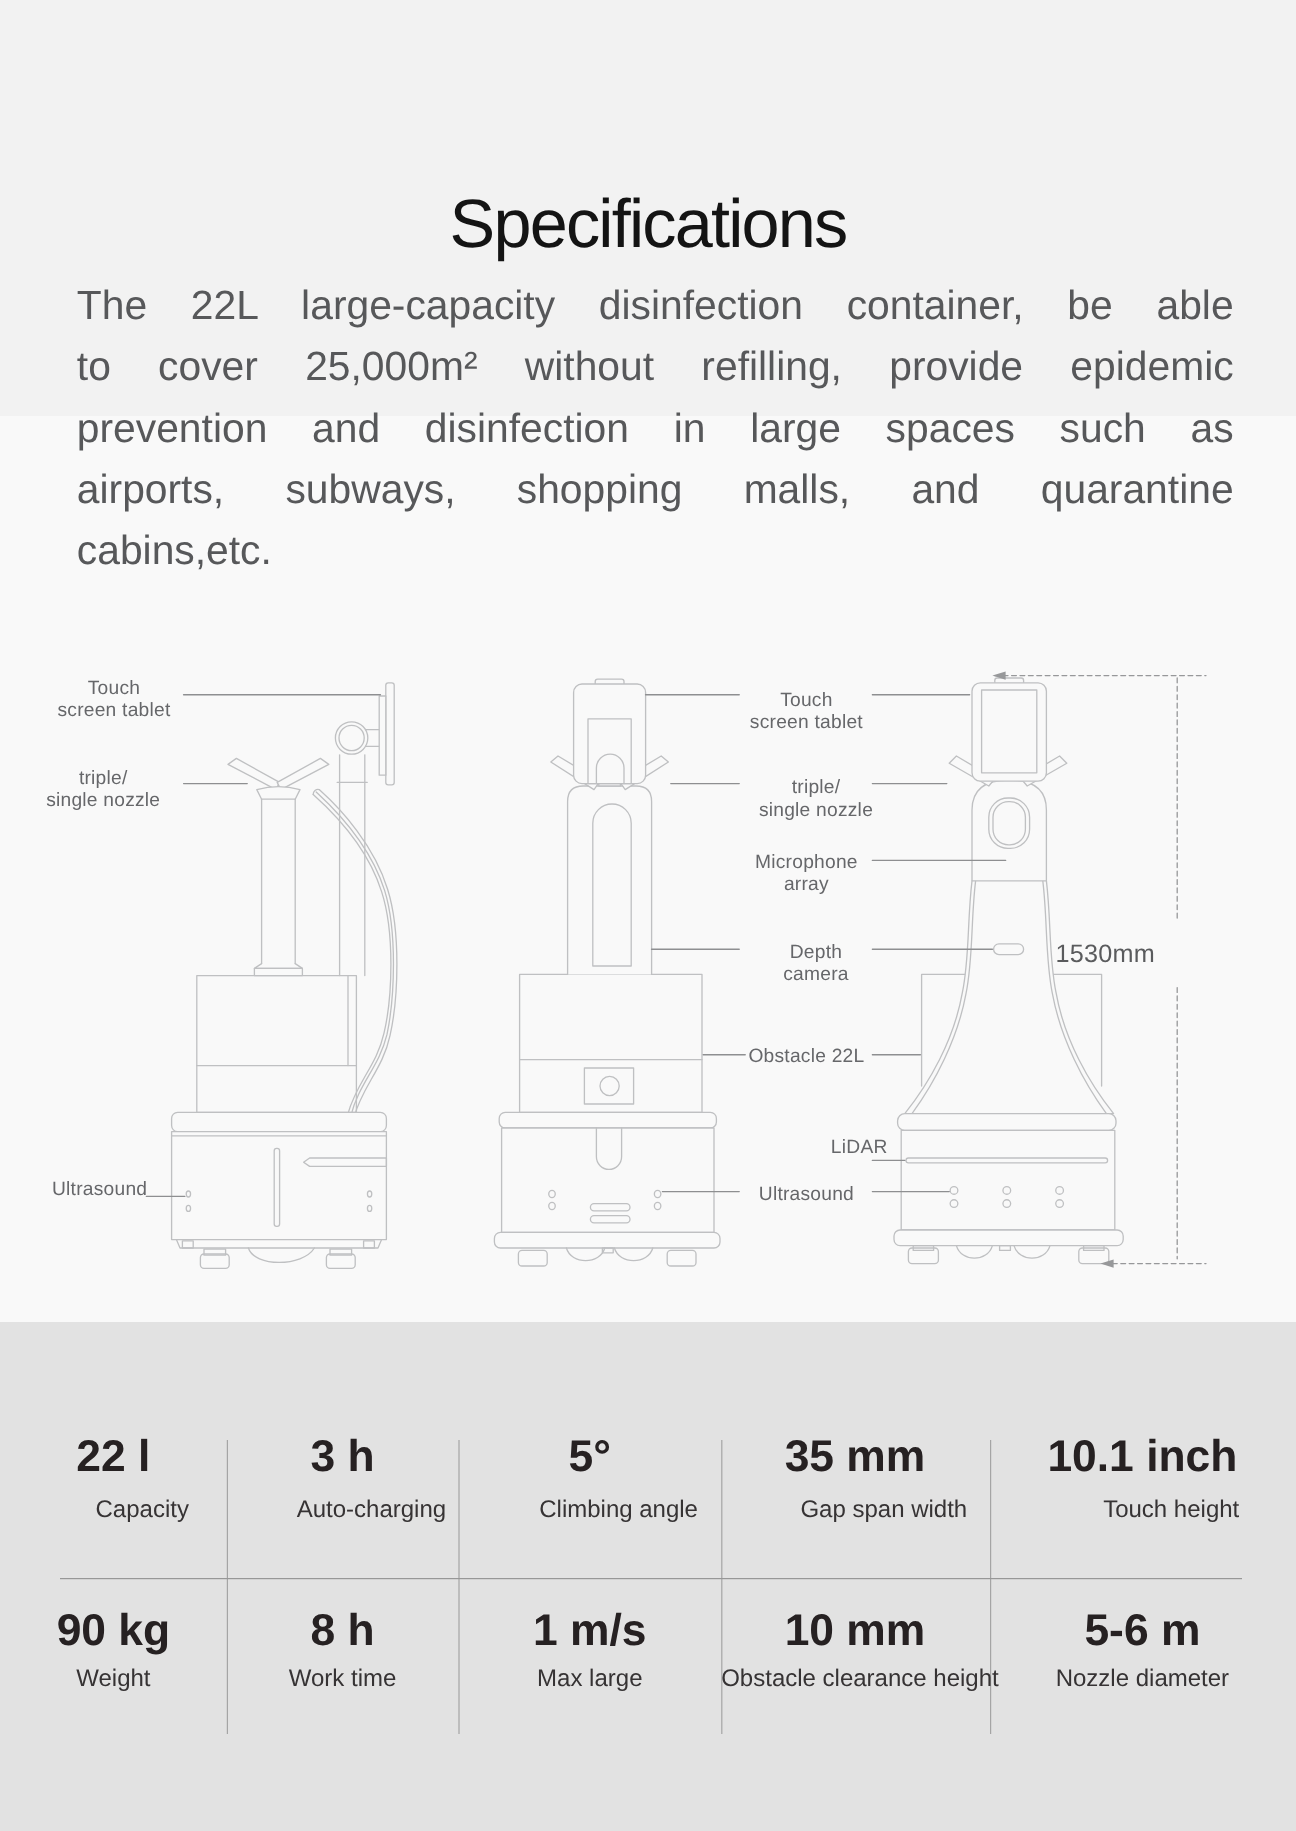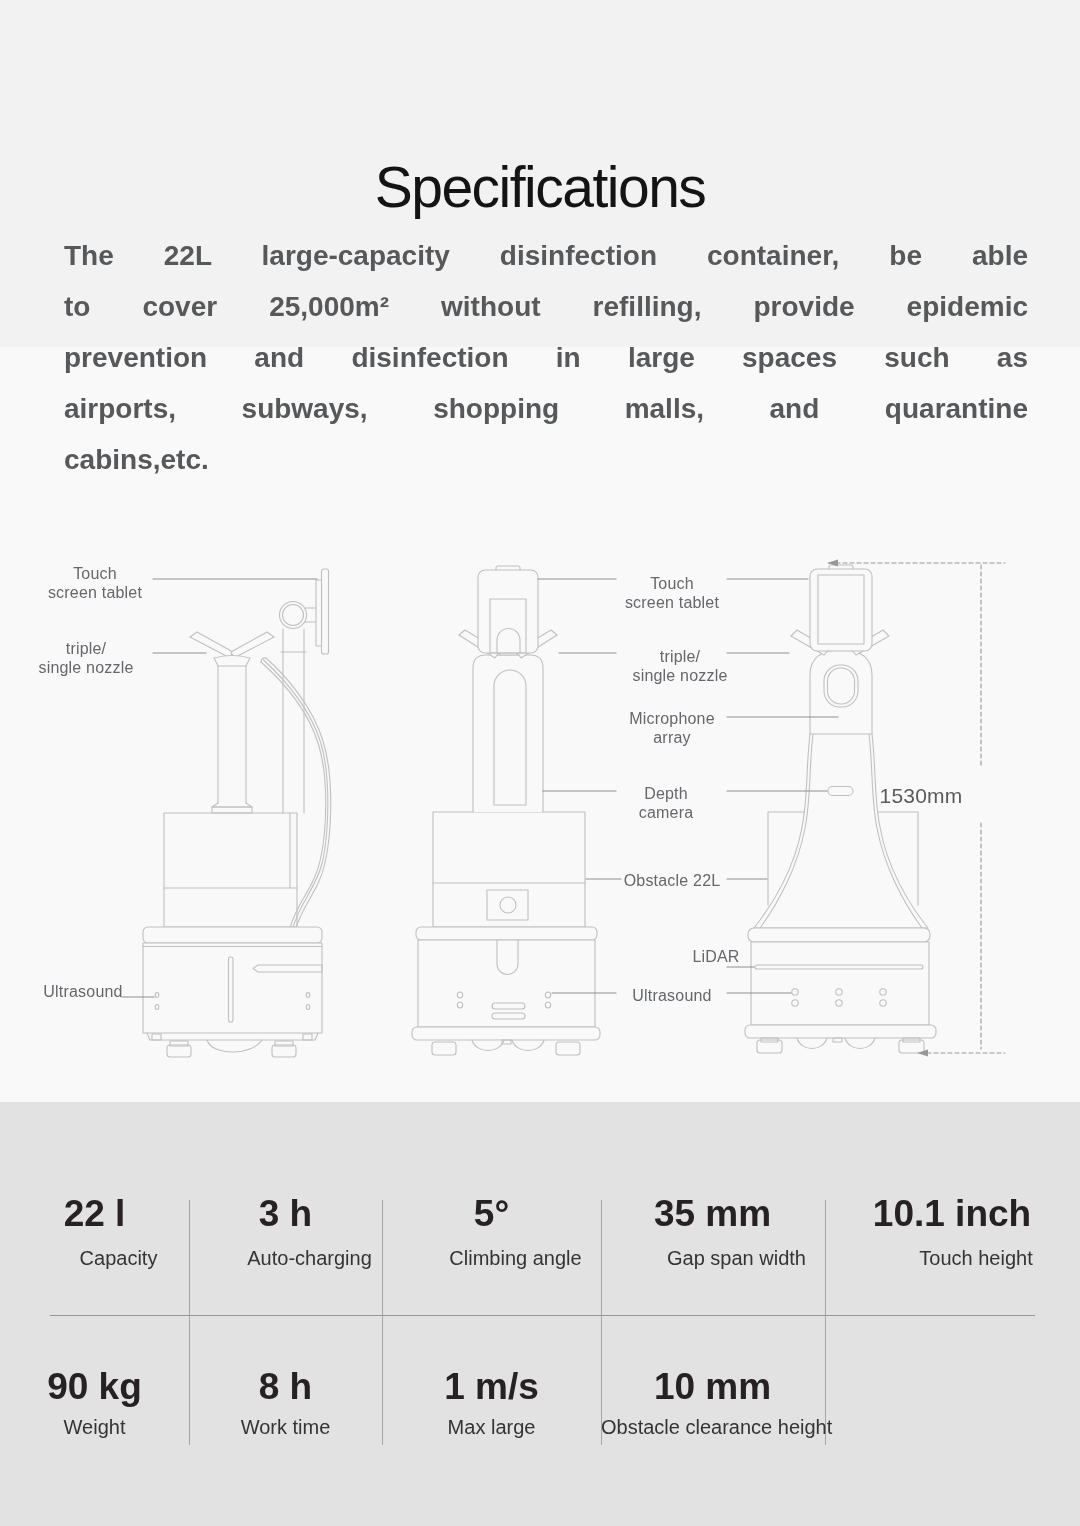--- a/index.html
+++ b/index.html
@@ -16,50 +16,50 @@
   
   .title {
     position:absolute; top:116px; left:0; width:100%;
     text-align:center; font-size:57px; font-weight:400;
     letter-spacing:-1.5px; color:#141414;
   }
 
   
   .intro {
     position:absolute; top:230px; left:64px; right:52px;
-    font-size:28px; line-height:51px; color:#57585a;font-weight:bold;
+    font-size:34px; line-height:51px; color:#57585a;
   }
   .intro .line { text-align:justify; text-align-last:justify; }
   .intro .line:last-child { text-align-last:left; }
 
   
   .drawings { position:absolute; top:555px; left:0; width:1080px; height:510px;text-decoration:underline; }
   .drawings svg { position:absolute; top:0; left:0; }
   .dlabel {
     position:absolute; width:150px; text-align:center;
     font-size:16px; line-height:19px; color:#66676a;
     white-space:pre-line; letter-spacing:0.2px;
   }
   .dl0  { left:20px;  top:9px;   }
   .dl1  { left:11px;  top:84px;  }
   .dl2  { left:8px;   top:427px; }
   .dl3  { left:597px; top:19px;  }
   .dl4  { left:605px; top:92px;  }
   .dl5  { left:597px; top:154px; }
-  .dl6  { left:591px; top:229px; }
+  .dl6  { left:605px; top:229px; }
   .dl7  { left:597px; top:316px; }
   .dl8  { left:597px; top:392px;margin-left:44px; }
   .dl9  { left:597px; top:431px; }
   .dl10 { left:876px; top:231px; width:90px; font-size:21px; color:#5a5b5d; }
 
   
   .specs { position:absolute; top:1102px; left:0; width:912px; height:424px; }
   .spec-row { position:absolute; left:0; width:1080px; display:flex; }
   .spec-row.r1 { top:0;     padding-top:92px; }
-  .spec-row.r2 { top:213px; padding-top:52px; }
+  .spec-row.r2 { top:213px; padding-top:24px; }
   .spec-cell { text-align:center; }
   .spec-cell:nth-child(1) { width:189px; }
   .spec-cell:nth-child(2) { width:193px; }
   .spec-cell:nth-child(3) { width:219px; }
   .spec-cell:nth-child(4) { width:223px; }
   .spec-cell:nth-child(5) { width:256px; }
   .spec-value {
     font-size:37px; line-height:40px; font-weight:600;
     color:#262122; white-space:nowrap;
   }
@@ -314,16 +314,20 @@
         <div class="spec-label">Work time</div>
       </div>
       <div class="spec-cell">
         <div class="spec-value">1 m/s</div>
         <div class="spec-label">Max large</div>
       </div>
       <div class="spec-cell">
         <div class="spec-value">10 mm</div>
         <div class="spec-label">Obstacle clearance height</div>
       </div>
+      <div class="spec-cell">
+        <div class="spec-value">5-6 m</div>
+        <div class="spec-label">Nozzle diameter</div>
+      </div>
     </div>
   </div>
 
 </div>
 
 </body></html>

